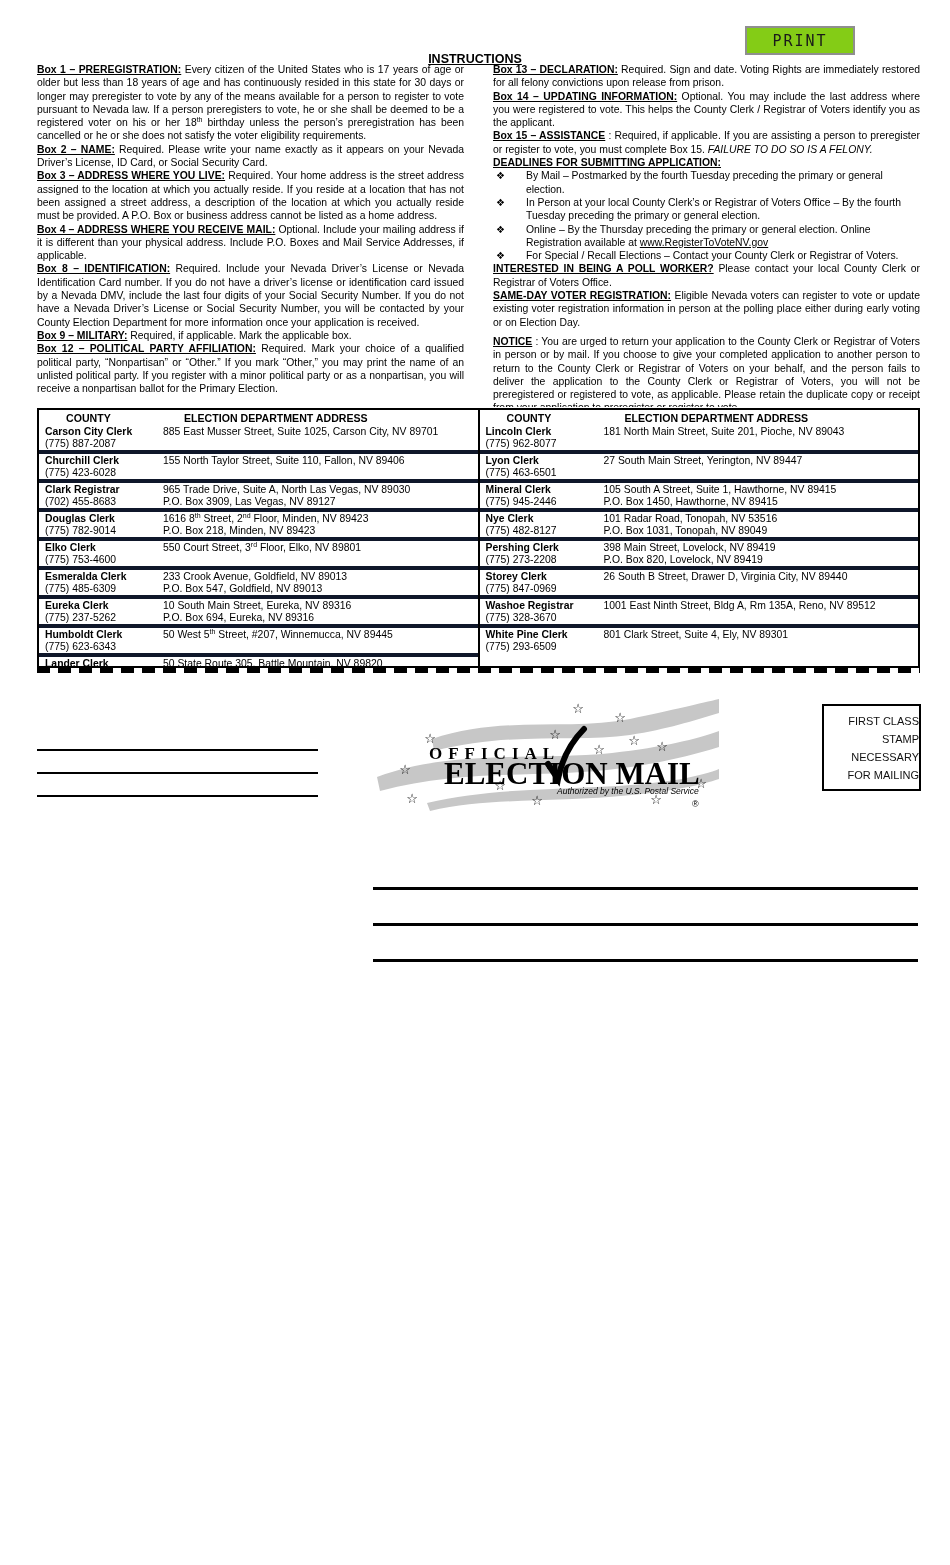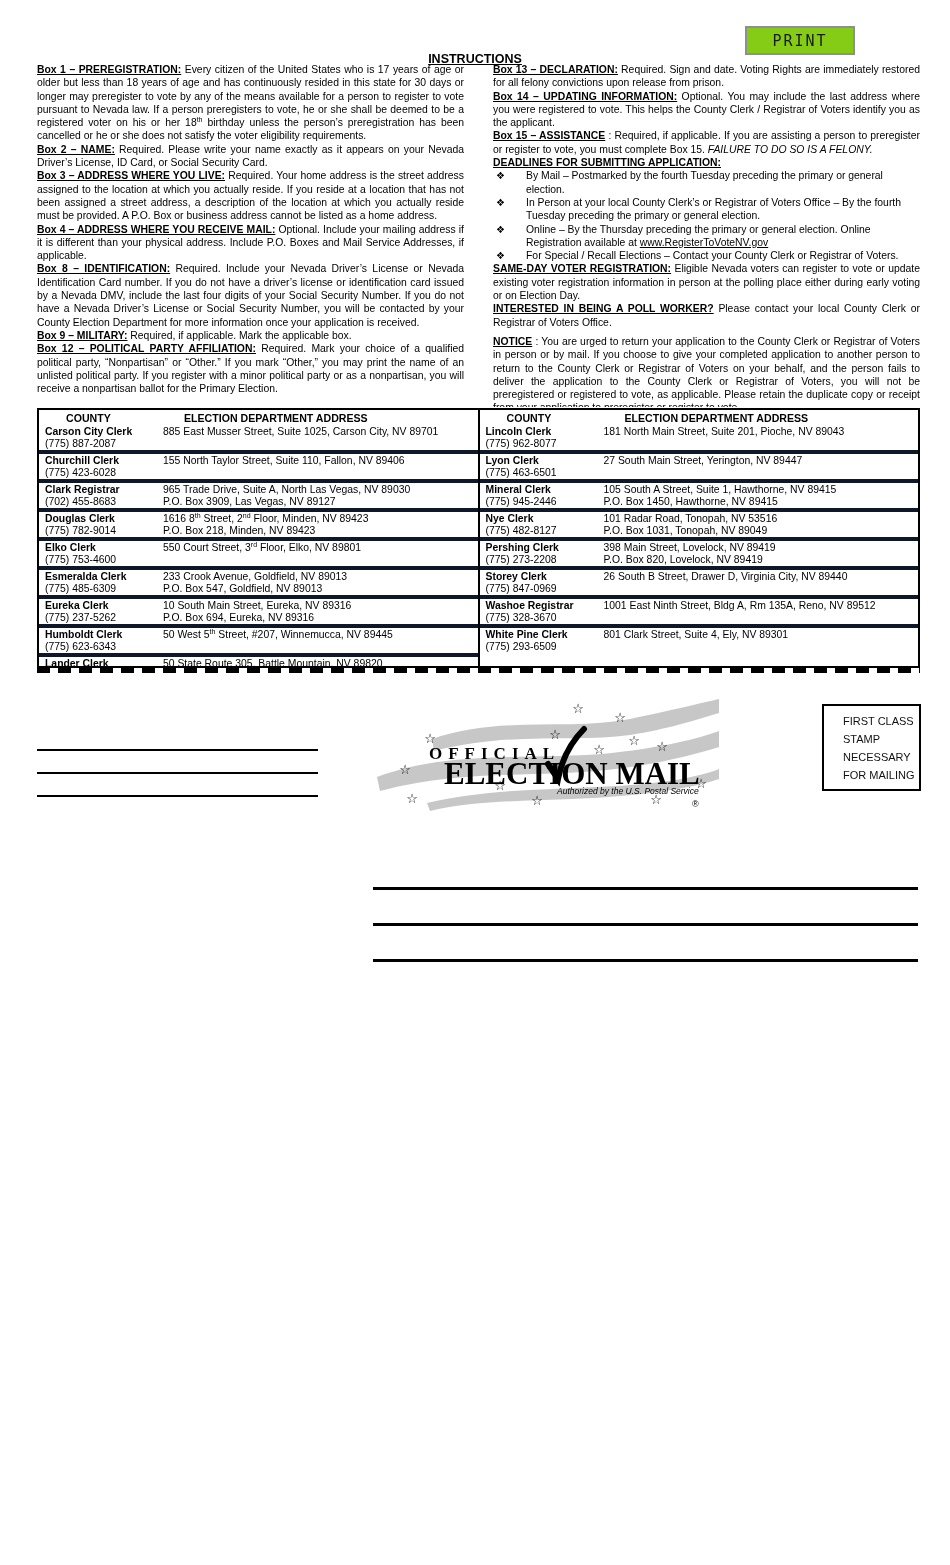--- a/index.html
+++ b/index.html
@@ -47,21 +47,21 @@
   .mline{position:absolute;background:#000;}
   .ml1{left:37px;width:281px;height:2px;top:749px;}
   .ml2{left:37px;width:281px;height:2px;top:772px;}
   .ml3{left:37px;width:281px;height:2px;top:795px;}
   .mr1{left:373px;width:545px;height:3px;top:887px;}
   .mr2{left:373px;width:545px;height:3px;top:923px;}
   .mr3{left:373px;width:545px;height:3px;top:959px;}
 
   .stamp{position:absolute;left:822px;top:704px;width:99px;height:87px;
          border:2.5px solid #000;box-sizing:border-box;display:flex;
-         flex-direction:column;align-items:flex-start;justify-content:center;
+         flex-direction:column;align-items:flex-end;justify-content:center;
          font-size:11px;line-height:18px;text-align:center;color:#111;padding-left:19px;}
 
   .logo{position:absolute;left:372px;top:697px;width:348px;height:118px;}
 </style>
 </head>
 <body>
 
 <div class="title"><span>INSTRUCTIONS</span></div>
 
 <div class="print-btn">PRINT</div>
@@ -90,22 +90,22 @@
         <span class="btext">In Person at your local County Clerk’s or Registrar of Voters Office – By the fourth Tuesday preceding the primary or general election.</span>
       </div>
       <div class="bullet">
         <span class="bchar">❖</span>
         <span class="btext">Online – By the Thursday preceding the primary or general election. Online Registration available at <span class="link">www.RegisterToVoteNV.gov</span></span>
       </div>
       <div class="bullet">
         <span class="bchar">❖</span>
         <span class="btext">For Special / Recall Elections – Contact your County Clerk or Registrar of Voters.</span>
       </div>
+      <p class="para"><span class="lead">INTERESTED IN BEING A POLL WORKER?</span> Please contact your local County Clerk or Registrar of Voters Office.</p>
       <p class="para"><span class="lead">SAME-DAY VOTER REGISTRATION:</span> Eligible Nevada voters can register to vote or update existing voter registration information in person at the polling place either during early voting or on Election Day.</p>
-      <p class="para"><span class="lead">INTERESTED IN BEING A POLL WORKER?</span> Please contact your local County Clerk or Registrar of Voters Office.</p>
       <p class="para gap"><span class="lead">NOTICE</span> : You are urged to return your application to the County Clerk or Registrar of Voters in person or by mail. If you choose to give your completed application to another person to return to the County Clerk or Registrar of Voters on your behalf, and the person fails to deliver the application to the County Clerk or Registrar of Voters, you will not be preregistered or registered to vote, as applicable.  Please retain the duplicate copy or receipt from your application to preregister or register to vote.</p>
     </div>
 </div>
 
 <div class="ctable">
   <div class="thalf lefthalf">
     <div class="thead">
       <div class="tc county">COUNTY</div>
       <div class="tc addr">ELECTION DEPARTMENT ADDRESS</div>
     </div>

